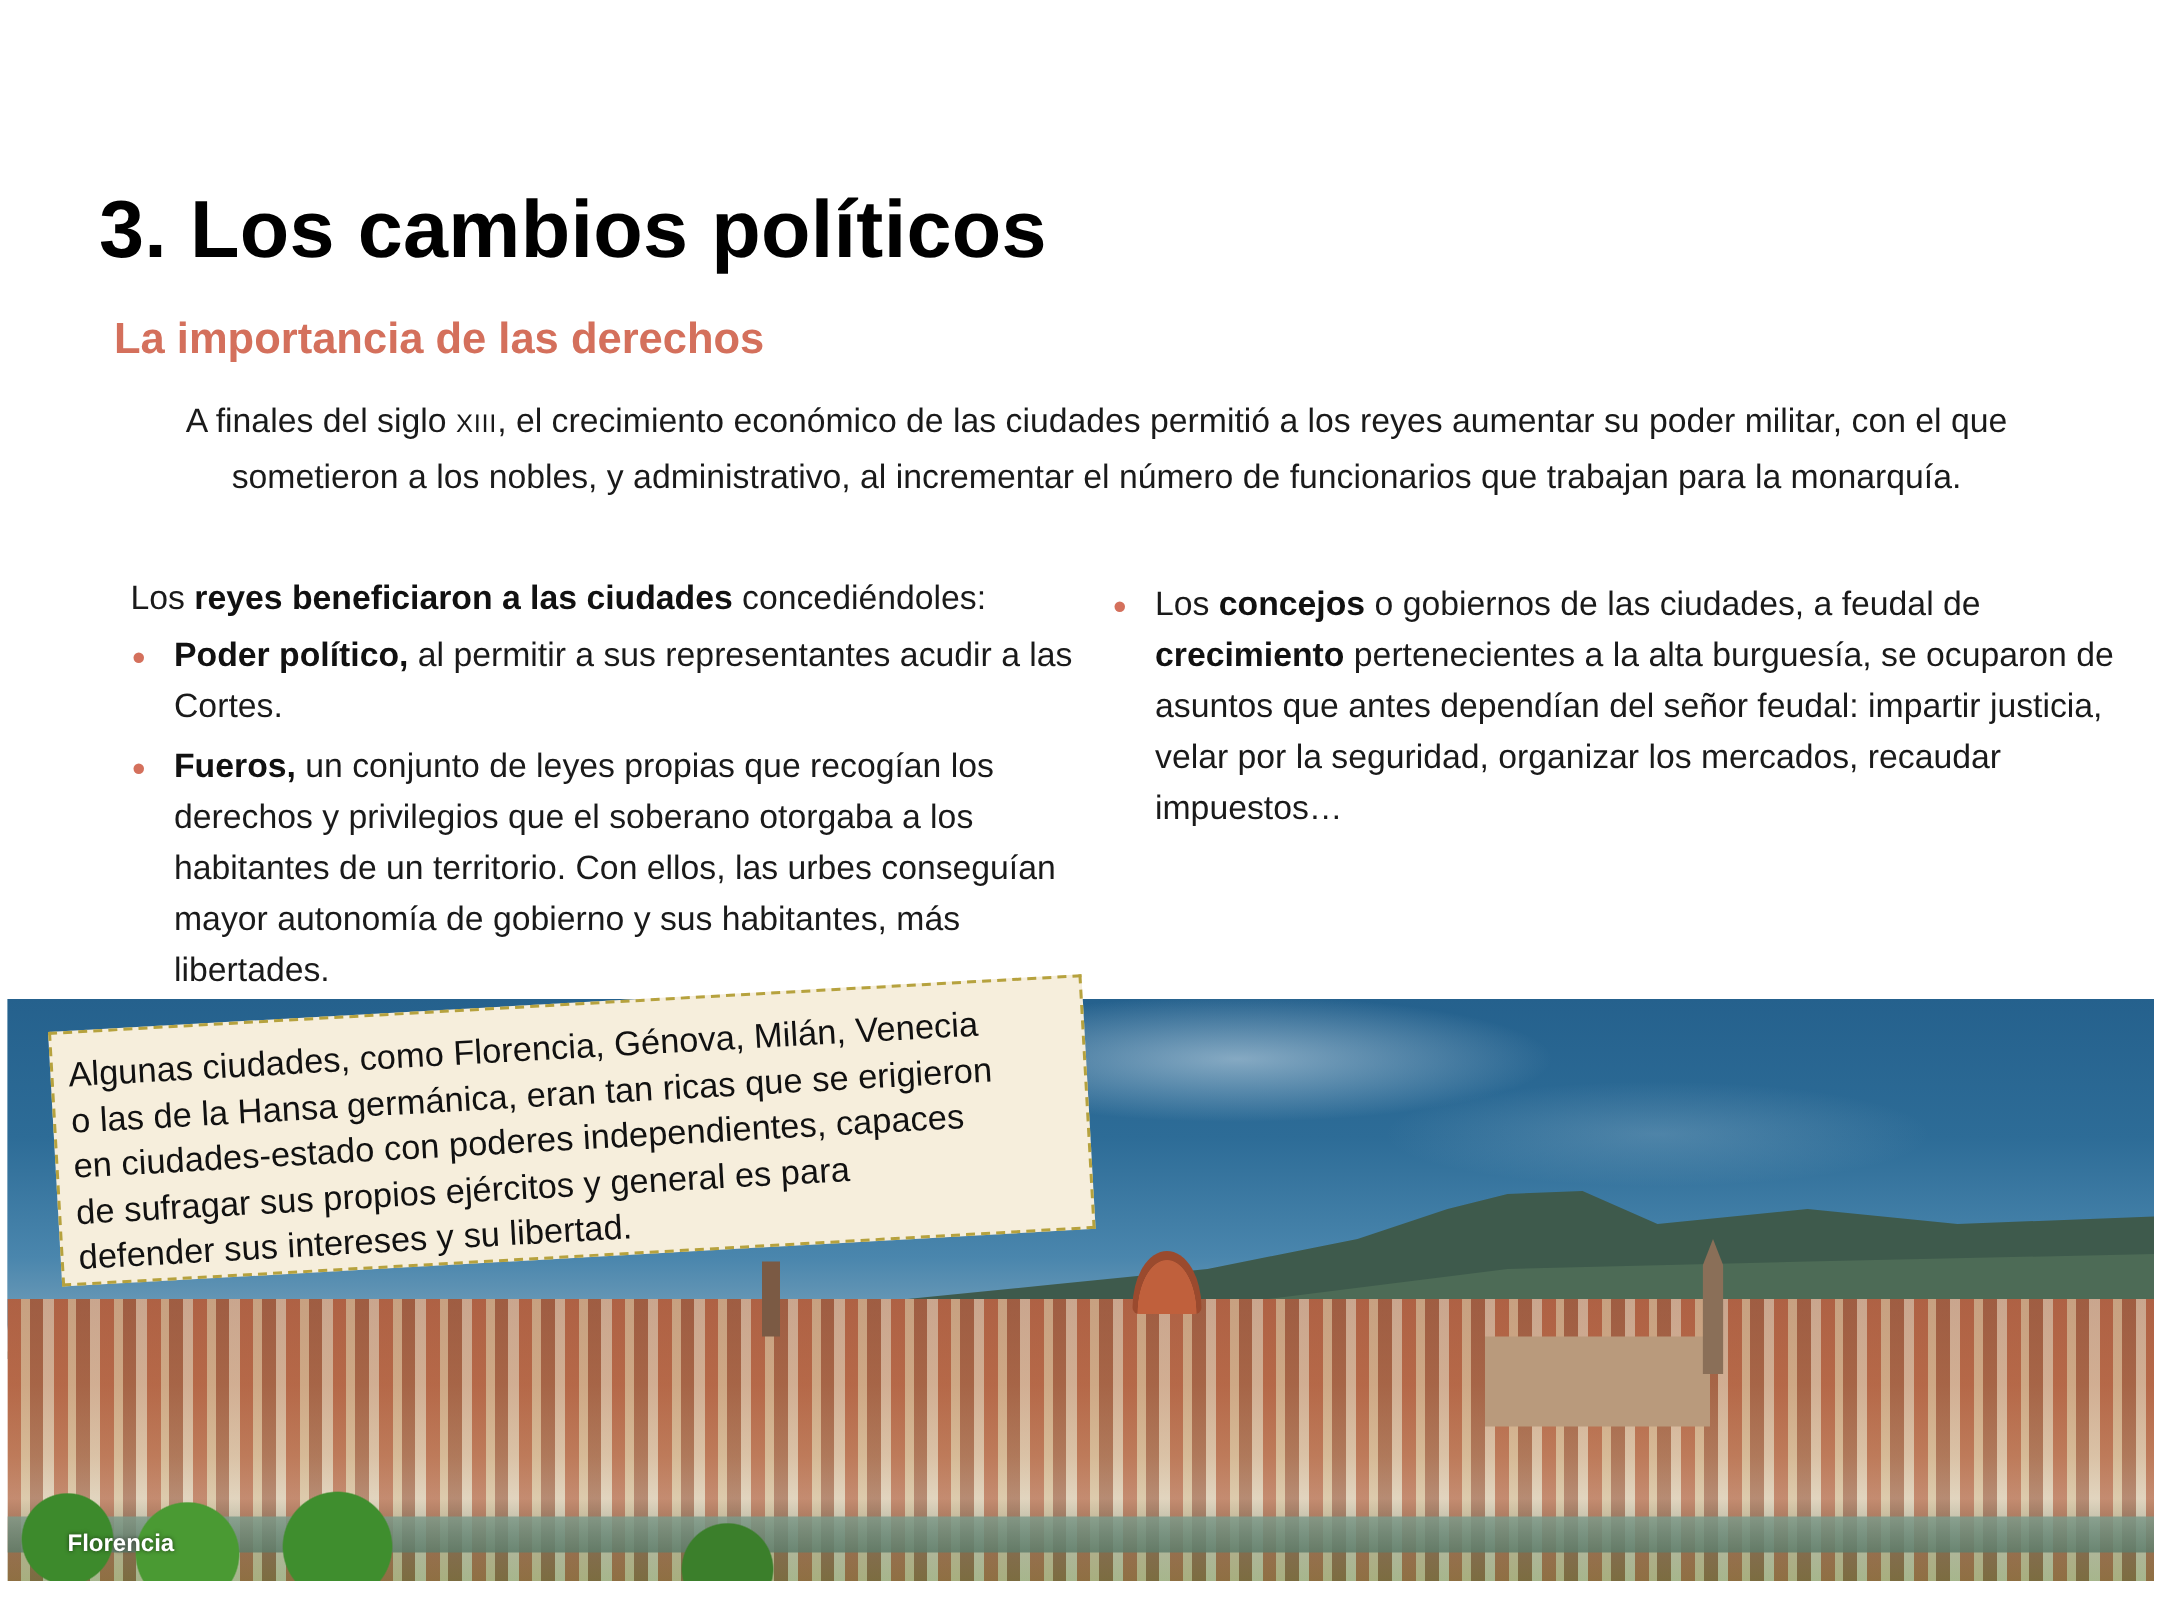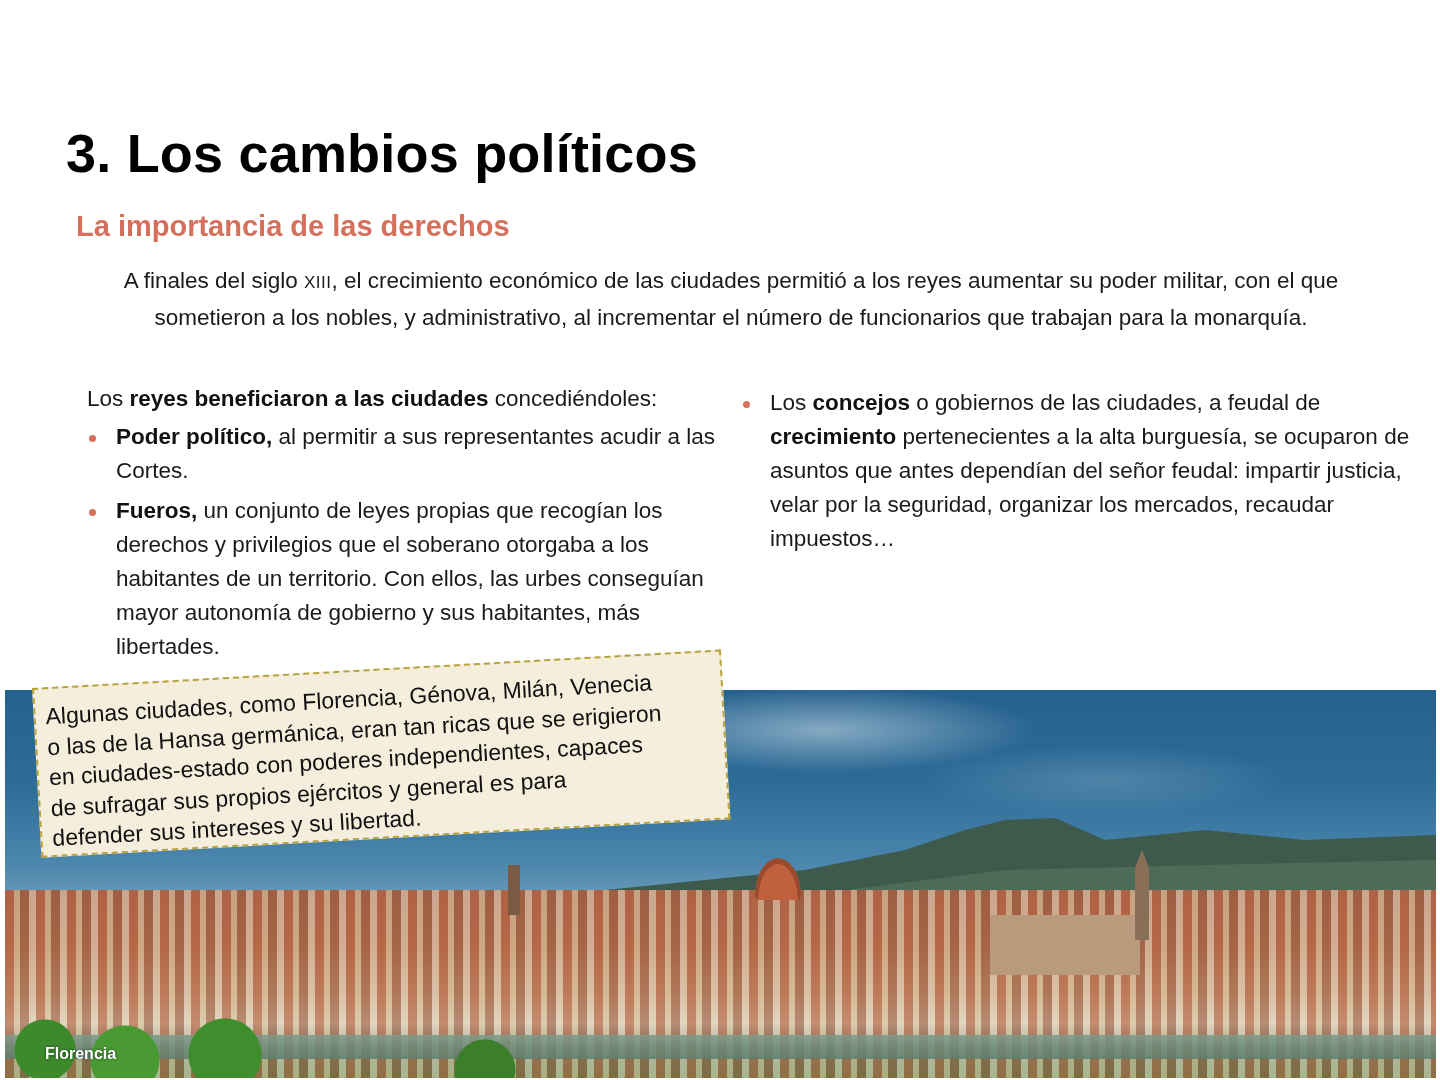--- a/index.html
+++ b/index.html
@@ -38,21 +38,21 @@
   .col li { position:relative; padding-left:29px; margin-bottom:6px; }
   .bullet {
     position:absolute; left:2px; top:15px;
     width:7px; height:7px; border-radius:50%;
     background:#d4705c;
   }
   b { font-weight:bold; color:#111; }
 
   
   .photo {
-    position:absolute; left:5px; top:690px; width:1431px; height:388px;
+    position:absolute; left:5px; top:666px; width:1431px; height:388px;
     overflow:hidden;
     background:
       linear-gradient(180deg, #2f6f99 0%, #2b6a95 25%, #3a7aa3 48%, #5f8fac 56%, transparent 57%);
   }
   .photo .sky {
     position:absolute; left:0; top:0; width:100%; height:230px;
     background:
       radial-gradient(ellipse 300px 60px at 820px 40px, rgba(210,225,235,0.55), transparent 70%),
       radial-gradient(ellipse 260px 50px at 1100px 90px, rgba(180,205,220,0.25), transparent 70%),
       linear-gradient(180deg, #25618d 0%, #2d6c97 40%, #4a86ad 75%, #7fa6bd 100%);

